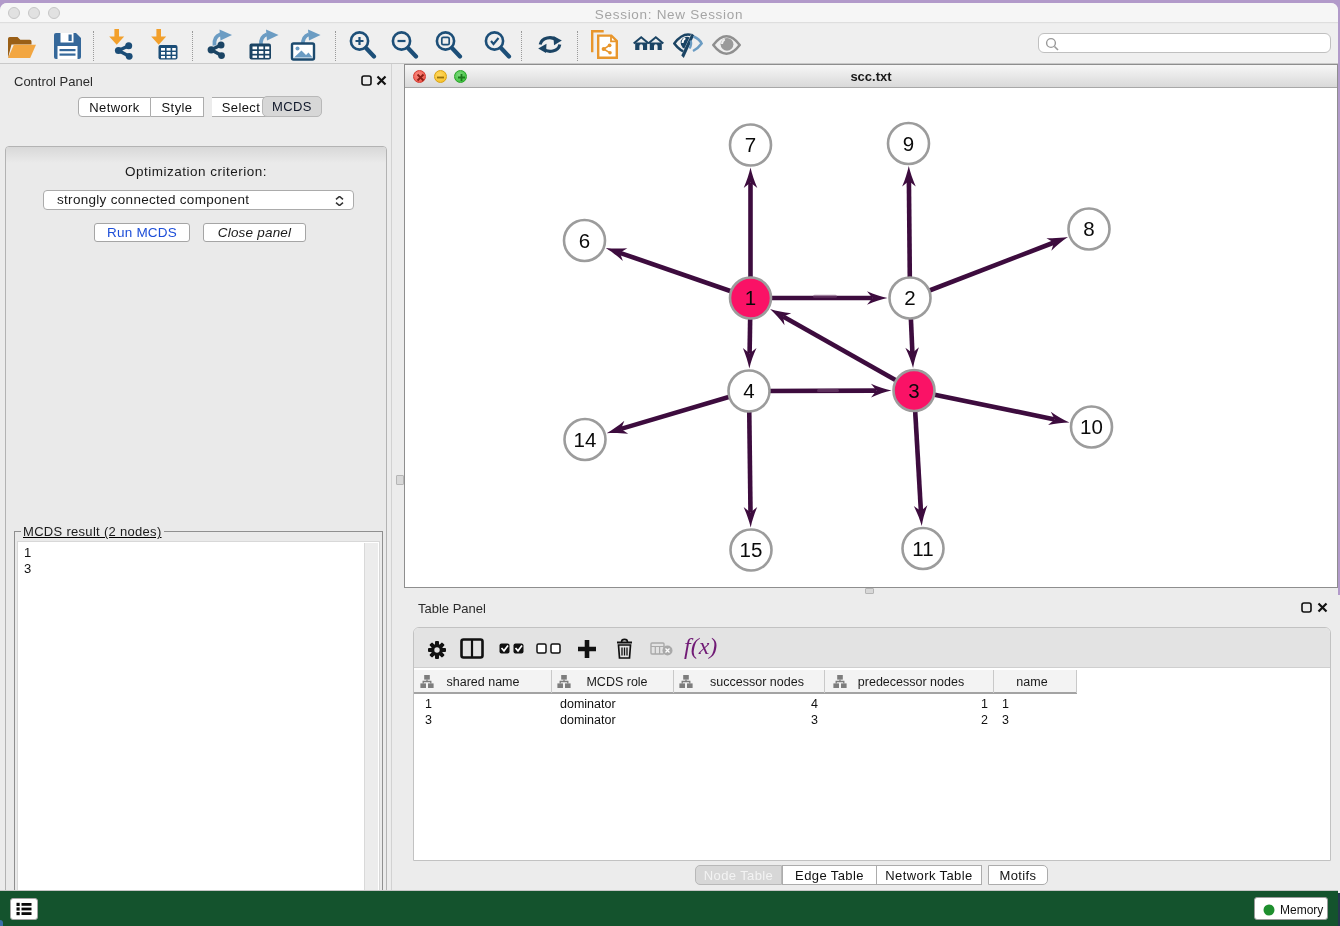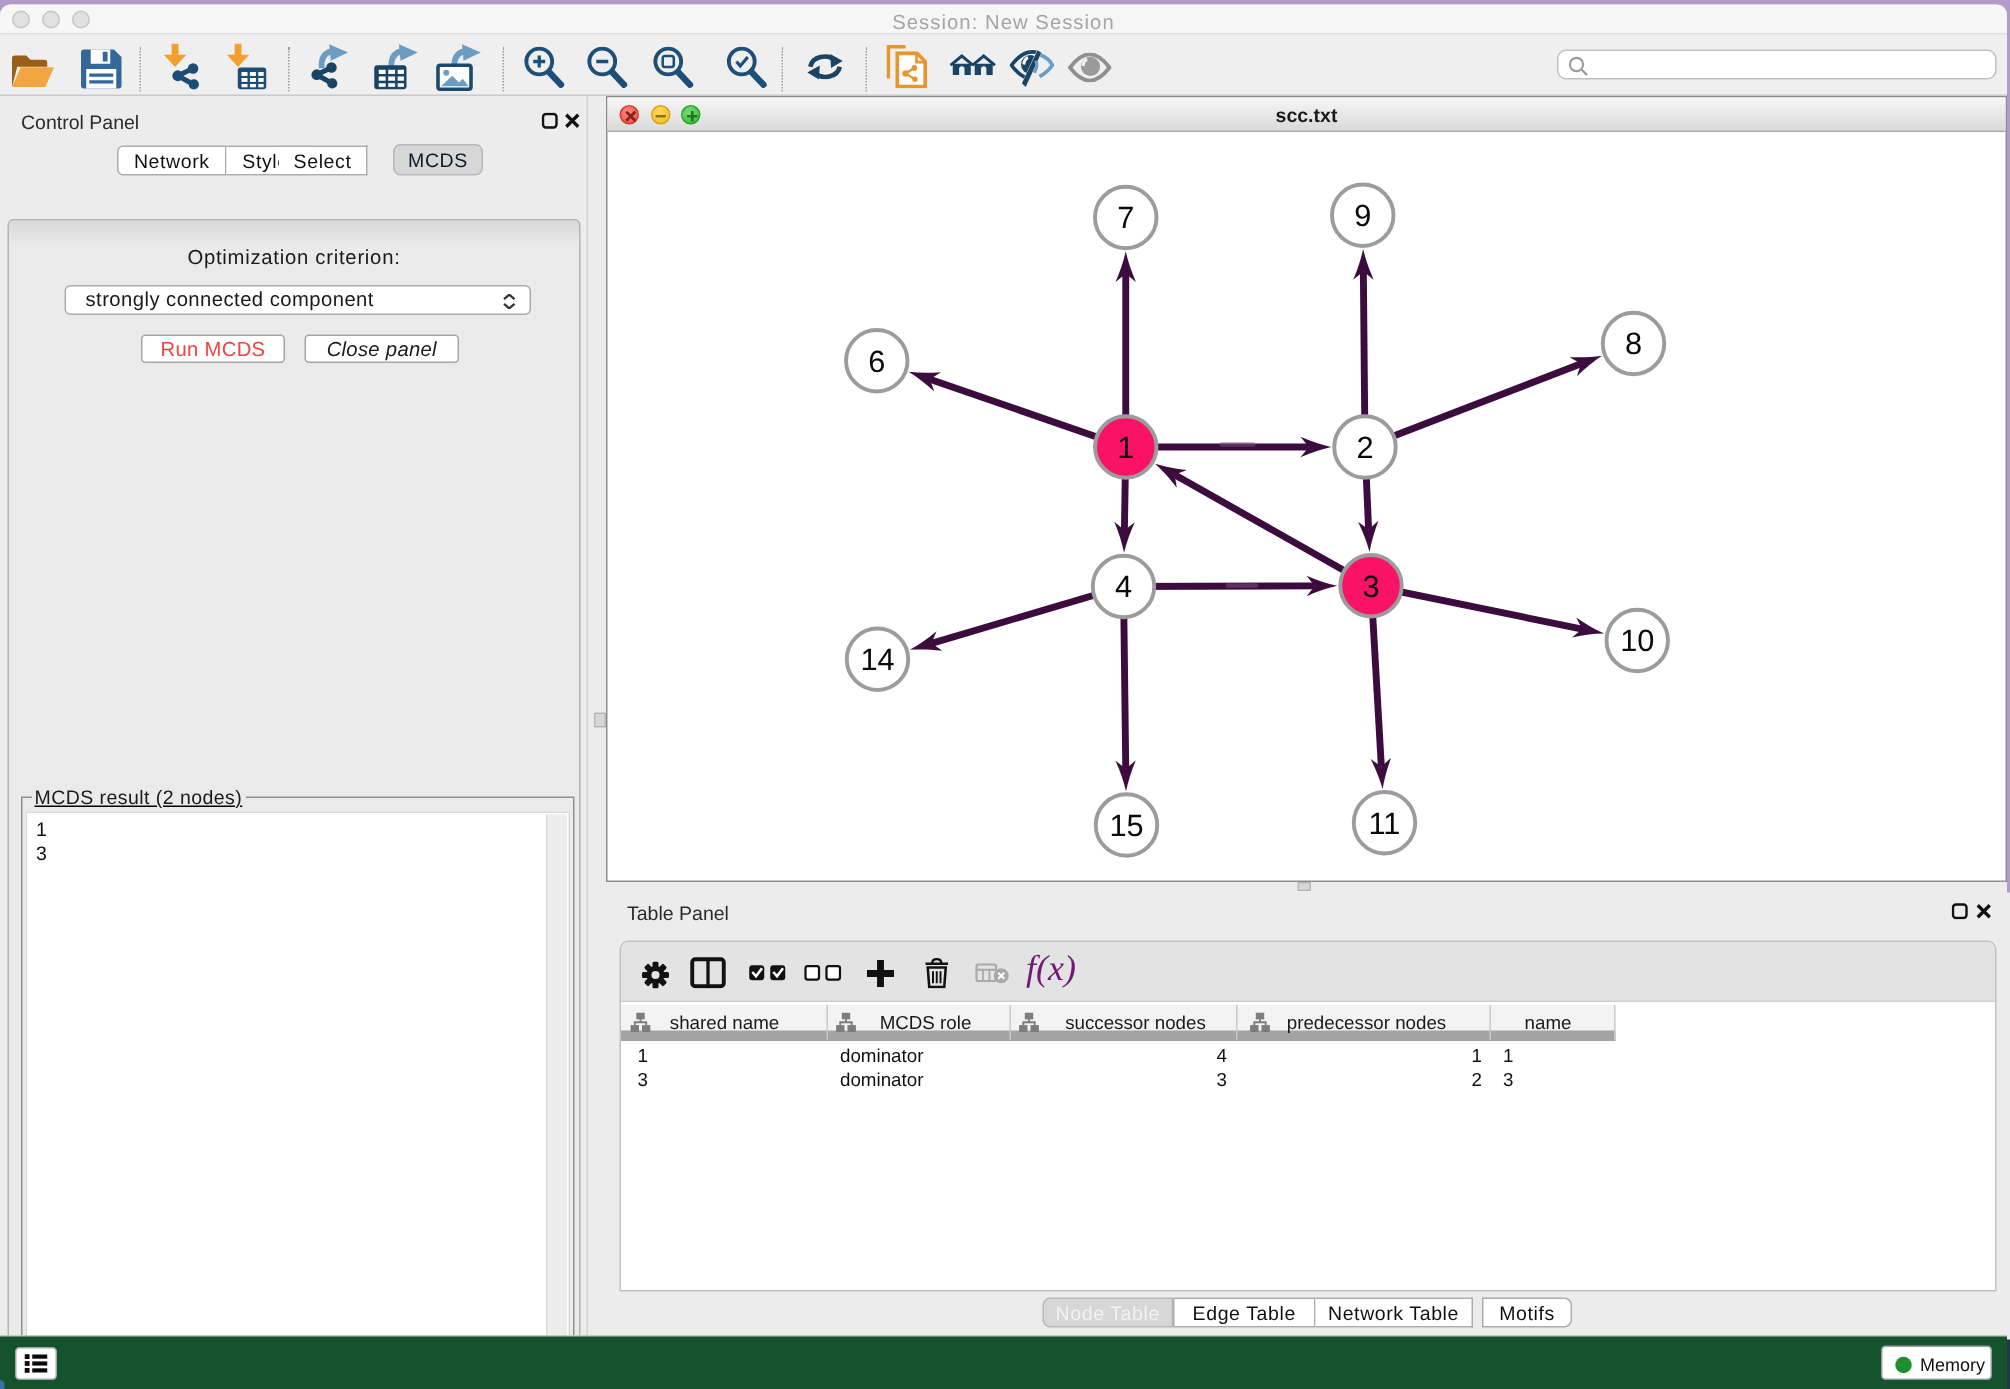--- a/index.html
+++ b/index.html
@@ -193,31 +193,31 @@
   <div id="cp">
     <div class="ptitle" style="position:absolute;left:14px;top:10px;">Control Panel</div>
     <svg style="position:absolute;left:361px;top:11px;" width="11" height="11" viewBox="0 0 11 11">
         <rect x="1" y="1" width="9" height="9" rx="2" fill="none" stroke="#111" stroke-width="1.6"></rect>
       </svg>
     <svg style="position:absolute;left:376px;top:11px;" width="11" height="11" viewBox="0 0 11 11">
         <path d="M1.5 1.5 L9.5 9.5 M9.5 1.5 L1.5 9.5" stroke="#111" stroke-width="2.2"></path>
       </svg>
     <div class="tab" style="left:78px; width:73px; border-radius:4px 0 0 4px;">Network</div>
     <div class="tab" style="left:151px; width:53px; border-left:none;">Style</div>
-    <div class="tab" style="left:186px; width:59px; border-left:none;">Select</div>
+    <div class="tab" style="left:212px; width:59px; border-left:none;">Select</div>
     <div class="tab" style="left:262px; top:32px; height:21px; width:60px; background:#d7d7d7; color:#0f172a; border-color:#b8b8b8; border-radius:5px;">MCDS</div>
     <div style="position:absolute;left:5px;top:52px;width:382px;height:761px;border:1px solid #b3b3b3;border-radius:4px;background:#eaeaea;overflow:hidden;margin-top:30px;">
       <div style="position:absolute;left:0;top:0;width:100%;height:16px;background:linear-gradient(#d8d8d8,#eaeaea);"></div>
       <div style="position:absolute;left:0;top:17px;width:100%;text-align:center;font-size:13.5px;letter-spacing:0.5px;color:#1a1a1a;">Optimization criterion:</div>
       <div style="position:absolute;left:37px;top:43px;width:311px;height:20px;background:#fff;border:1px solid #ababab;border-radius:4px;font-size:13.5px;letter-spacing:0.3px;color:#1a1a1a;line-height:18px;padding-left:13px;">strongly connected component
         <svg style="position:absolute;right:9px;top:4.5px;" width="9" height="10" viewBox="0 0 9 10">
             <path d="M1 3.4 L4.5 0.4 L8 3.4 M1 6.6 L4.5 9.6 L8 6.6" stroke="#333" stroke-width="1.5" fill="none"></path>
           </svg>
       </div>
-      <div class="btn" style="left:88px;top:76px;width:96px;height:19px;font-size:13.5px;letter-spacing:0.2px;color:#ef4444;text-align:center;line-height:17px;">Run MCDS</div>
+      <div class="btn" style="left:88px;top:76px;width:96px;height:19px;font-size:13.5px;letter-spacing:0.2px;color:#1d4ed8;text-align:center;line-height:17px;">Run MCDS</div>
       <div class="btn" style="left:197px;top:76px;width:103px;height:19px;font-size:13.5px;letter-spacing:0.2px;color:#1a1a1a;text-align:center;line-height:17px;font-style:italic;">Close panel</div>
       <fieldset style="position:absolute;left:8px;top:377px;width:369px;height:374px;border:1px solid #8f8f8f;padding:0;text-decoration:underline;">
         <legend style="font-size:13px;letter-spacing:0.3px;color:#1a1a1a;margin-left:6px;padding:0 2px;">MCDS result (2 nodes)</legend>
         <div style="position:absolute;left:2px;top:2px;width:363px;height:360px;background:#fff;border:1px solid #d8d8d8;">
           <div style="position:absolute;left:6px;top:3px;font-size:13px;color:#111;line-height:16px;">1<br>3</div>
           <div style="position:absolute;right:1px;top:1px;width:14px;height:358px;background:#ececec;border-left:1px solid #d9d9d9;"></div>
         </div>
       </fieldset>
     </div>
   </div>
@@ -345,21 +345,21 @@
         <path d="M3.5 7 h12 l-1 13 h-10 z" fill="none" stroke="#111" stroke-width="1.7"></path>
         <path d="M7 9.5 v8 M9.5 9.5 v8 M12 9.5 v8" stroke="#111" stroke-width="1.3"></path>
       </svg>
       <svg style="position:absolute;left:236px;top:14px;" width="23" height="14" viewBox="0 0 23 14">
         <rect x="1" y="1" width="13" height="11" rx="1" fill="none" stroke="#a9a9a9" stroke-width="1.4"></rect>
         <path d="M1 4.5 h13 M5.3 4.5 V12 M9.6 4.5 V12" stroke="#a9a9a9" stroke-width="1.2"></path>
         <circle cx="17.5" cy="8.5" r="5" fill="#a9a9a9"></circle>
         <path d="M15.5 6.5 l4 4 M19.5 6.5 l-4 4" stroke="#fff" stroke-width="1.3"></path>
       </svg>
       <div style="position:absolute;left:270px;top:5px;font-family:'Liberation Serif',serif;font-style:italic;font-size:24px;color:#701a75;">f(x)</div>
-      <div id="thead" style="position:absolute;left:0;top:42px;width:663px;height:24px;background:#f3f3f3;border-bottom:7px solid #a3a3a3;font-size:12.5px;color:#1a1a1a;">
+      <div id="thead" style="position:absolute;left:0;top:42px;width:663px;height:24px;background:#f3f3f3;border-bottom:2px solid #a3a3a3;font-size:12.5px;color:#1a1a1a;">
         <div style="position:absolute;left:0;top:0;width:138px;height:23px;border-right:1px solid #c9c9c9;"></div>
         <div style="position:absolute;left:138px;top:0;width:122px;height:23px;border-right:1px solid #c9c9c9;"></div>
         <div style="position:absolute;left:260px;top:0;width:151px;height:23px;border-right:1px solid #c9c9c9;"></div>
         <div style="position:absolute;left:411px;top:0;width:169px;height:23px;border-right:1px solid #c9c9c9;"></div>
         <div style="position:absolute;left:580px;top:0;width:83px;height:23px;border-right:1px solid #c9c9c9;"></div>
         <svg class="tree" style="left:6px;" width="14" height="13" viewBox="0 0 14 13">
             <use href="#treeicon"></use>
           </svg>
         <svg class="tree" style="left:143px;" width="14" height="13" viewBox="0 0 14 13">
             <use href="#treeicon"></use>

